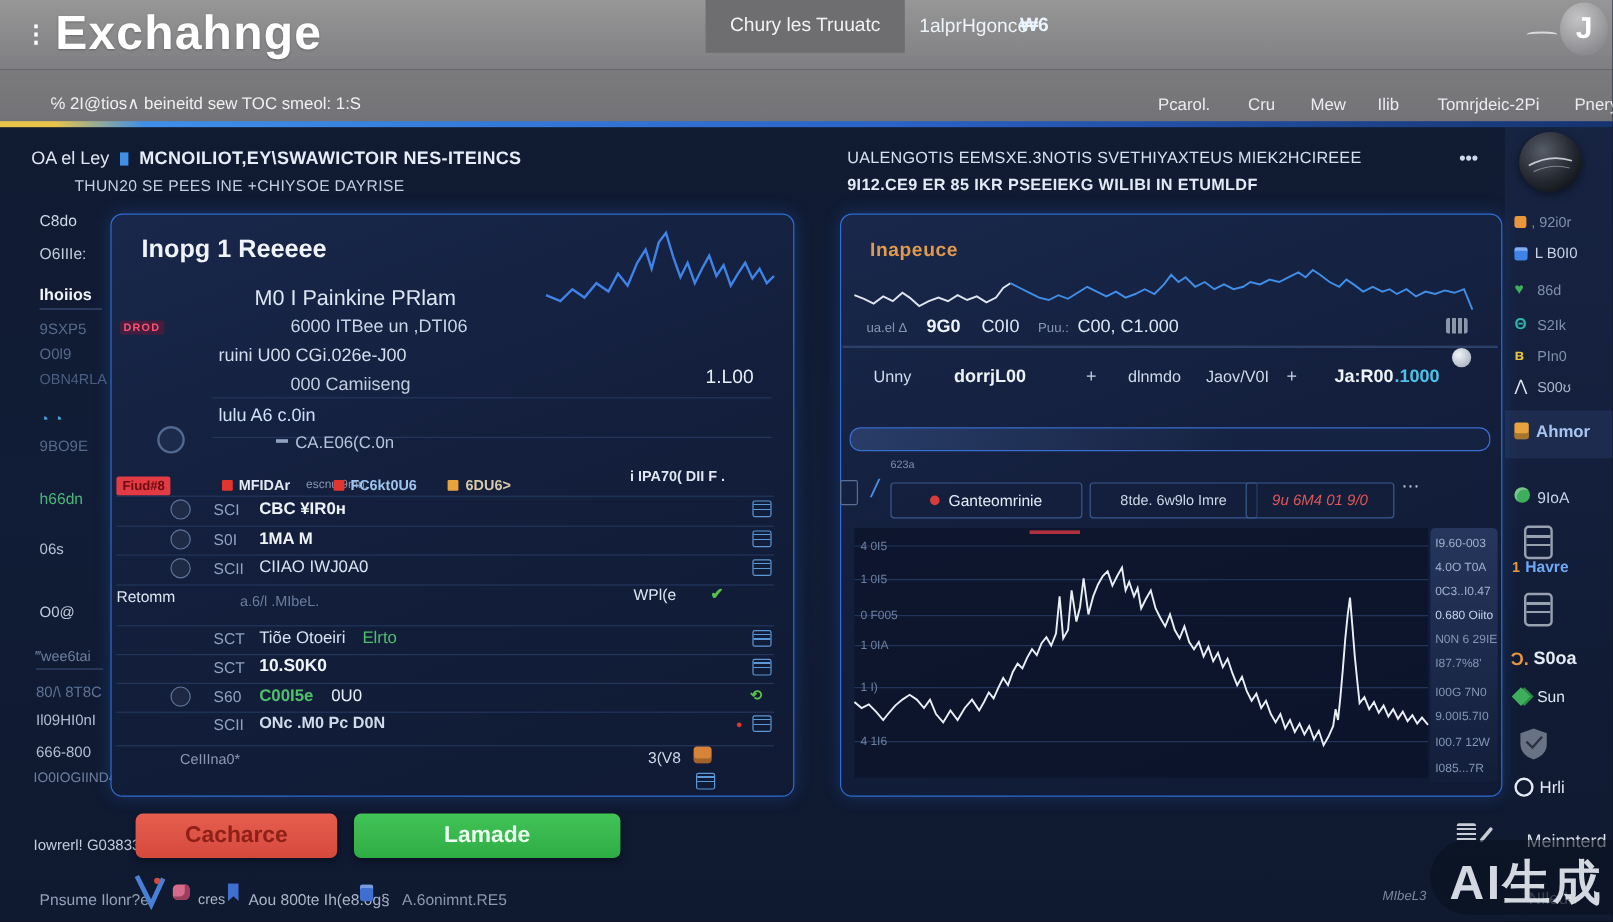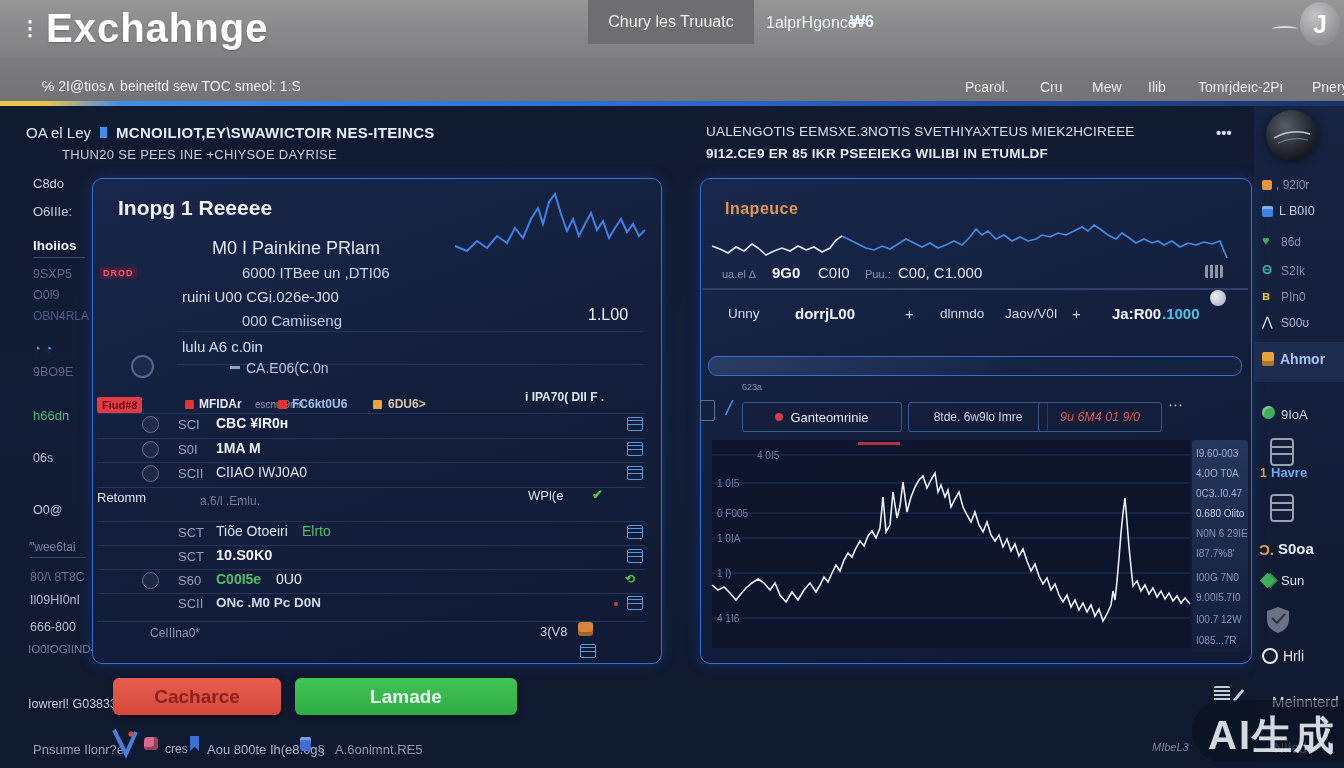--- a/index.html
+++ b/index.html
@@ -119,21 +119,21 @@
   <div class="doc" style="left:627px;top:442px;"></div>
 
   <div class="sep" style="left:97px;top:462px;width:548px;"></div>
   <div class="tog" style="left:142px;top:465px;"></div>
   <div class="x" style="left:178px;top:466px;color:#8fa2c0;font-size:13px;">SCII</div>
   <div class="x" style="left:216px;top:464px;color:#d8e2f0;font-size:14px;">CIIAO IWJ0A0</div>
   <div class="doc" style="left:627px;top:466px;"></div>
 
   <div class="sep" style="left:97px;top:487px;width:548px;"></div>
   <div class="x" style="left:97px;top:490px;color:#dde5f2;font-size:13px;">Retomm</div>
-  <div class="x" style="left:200px;top:494px;color:#6b7d9e;font-size:12px;">a.6/l .Emlu.</div>
+  <div class="x" style="left:200px;top:494px;color:#6b7d9e;font-size:12px;">a.6/l .MIbeL.</div>
   <div class="x" style="left:528px;top:488px;color:#dde5f2;font-size:13px;">WPl(e</div>
   <div class="x" style="left:592px;top:487px;color:#59c04a;font-size:13px;font-weight:bold;">✔</div>
 
   <div class="sep" style="left:97px;top:521px;width:548px;"></div>
   <div class="x" style="left:178px;top:525px;color:#8fa2c0;font-size:13px;">SCT</div>
   <div class="x" style="left:216px;top:523px;color:#d8e2f0;font-size:14px;">Tiõe Otoeiri</div>
   <div class="x" style="left:302px;top:523px;color:#4fc06a;font-size:14px;">Elrto</div>
   <div class="doc" style="left:627px;top:525px;"></div>
 
   <div class="sep" style="left:97px;top:545px;width:548px;"></div>
@@ -202,21 +202,21 @@
   <div class="x" style="left:712px;top:440px;width:478px;height:208px;background:rgba(10,17,36,.6);"></div>
   <svg class="grid6" style="left:712px;top:440px;" width="478" height="208" viewBox="0 0 478 208">
     <line x1="0" y1="15" x2="478" y2="15"></line>
       <line x1="0" y1="43" x2="478" y2="43"></line>
     <line x1="0" y1="73" x2="478" y2="73"></line>
       <line x1="0" y1="98" x2="478" y2="98"></line>
     <line x1="0" y1="133" x2="478" y2="133"></line>
       <line x1="0" y1="178" x2="478" y2="178"></line>
   </svg>
   <div class="x" style="left:858px;top:442px;width:42px;height:3px;background:#b23040;"></div>
-  <div class="x" style="left:717px;top:450px;color:#6d80a2;font-size:10px;margin-left:40px;">4 0I5</div>
+  <div class="x" style="left:717px;top:450px;color:#6d80a2;font-size:10px;">4 0I5</div>
   <div class="x" style="left:717px;top:478px;color:#6d80a2;font-size:10px;">1 0I5</div>
   <div class="x" style="left:717px;top:508px;color:#6d80a2;font-size:10px;">0 F005</div>
   <div class="x" style="left:717px;top:533px;color:#6d80a2;font-size:10px;">1 0IA</div>
   <div class="x" style="left:717px;top:568px;color:#6d80a2;font-size:10px;">1 I)</div>
   <div class="x" style="left:717px;top:613px;color:#6d80a2;font-size:10px;">4 1I6</div>
   <svg style="left:712px;top:440px;" width="478" height="208" viewBox="0 0 478 208">
     <polyline fill="none" stroke="#eaeef5" stroke-width="1.6" points="0,145 6,150 12,147 18,153 24,160 28,155 34,148 40,143 46,139 52,143 58,150 63,143 68,155 74,162 80,152 86,160 92,150 98,143 104,152 108,145 112,137 116,142 120,133 124,125 128,131 132,120 136,113 140,117 144,108 148,101 152,106 156,96 160,91 164,98 168,88 171,57 174,92 178,85 181,52 185,78 188,66 191,42 195,72 199,57 203,47 207,40 211,36 215,48 219,40 223,33 226,52 229,45 233,57 236,50 239,67 243,59 247,52 251,67 255,75 259,82 263,72 267,85 271,92 275,82 279,95 283,101 287,95 291,107 295,99 299,111 303,104 307,116 311,109 315,121 319,131 323,124 327,136 331,144 335,138 339,150 343,144 347,155 351,162 355,155 359,167 363,160 367,170 371,163 375,172 379,165 383,176 387,169 391,181 395,174 399,165 401,151 403,160 405,141 407,118 409,93 411,73 413,58 415,82 417,107 419,127 421,146 425,141 429,151 433,145 437,154 441,148 445,157 449,151 453,159 457,153 461,161 465,156 469,163 473,158 478,164"></polyline>
   </svg>
 
   <div class="x" style="left:1192px;top:440px;width:56px;height:212px;border-radius:4px;background:linear-gradient(180deg,rgba(70,95,150,.38),rgba(25,40,75,.22));"></div>

